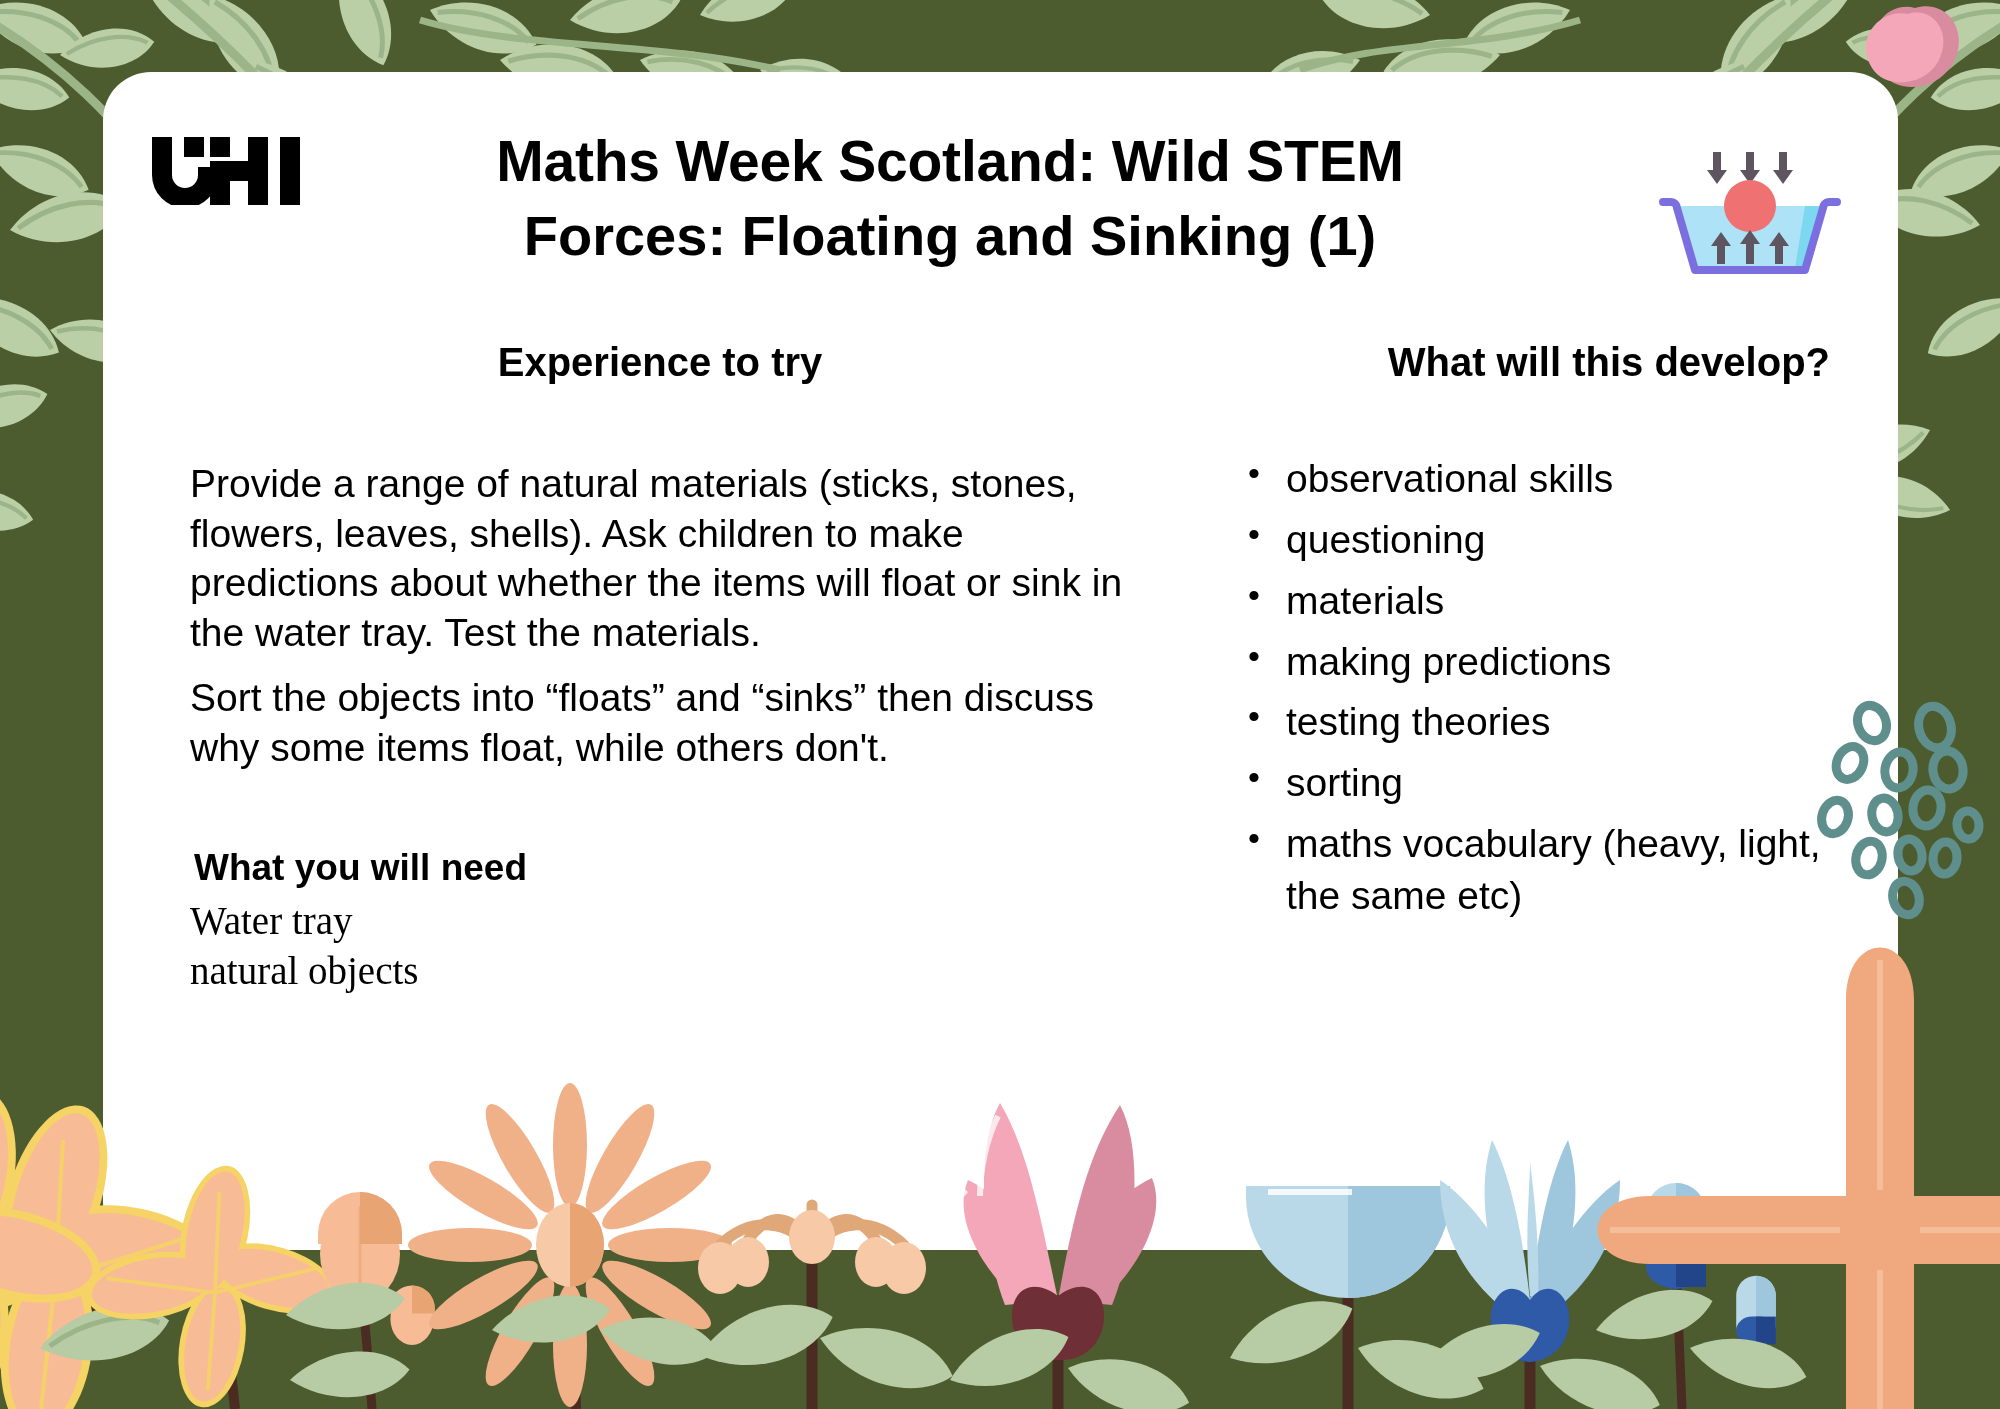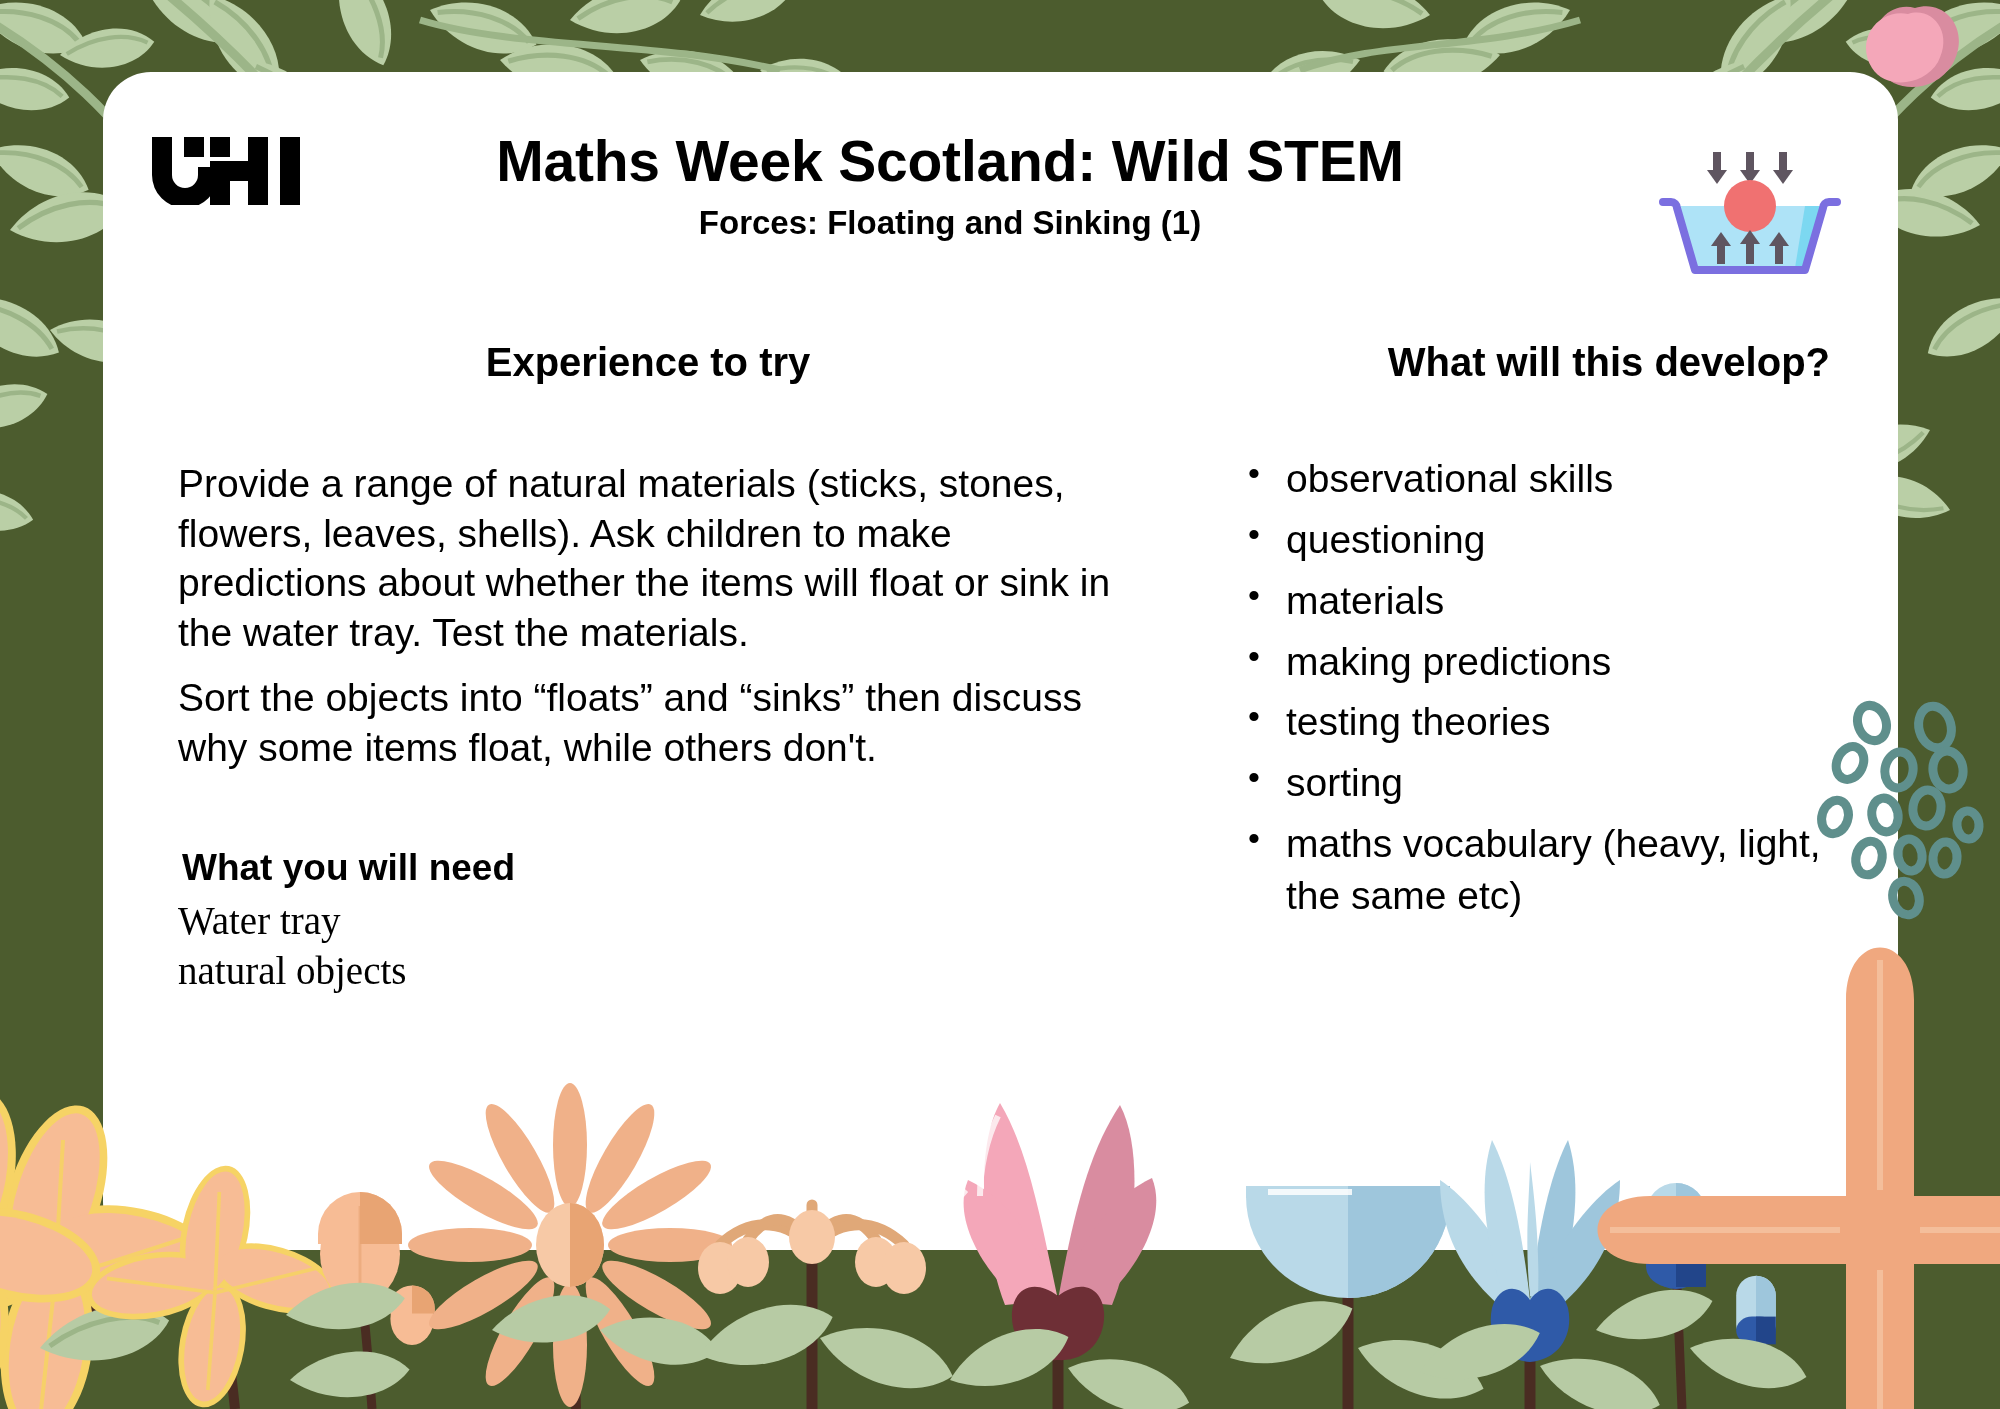--- a/index.html
+++ b/index.html
@@ -25,26 +25,26 @@
   
   .logo{position:absolute;left:152px;top:137px;z-index:12;}
   .title-block{position:absolute;left:300px;top:130px;width:1300px;text-align:center;z-index:12;}
   .title{
     font-family:"Liberation Sans Narrow","Liberation Sans",sans-serif;
     font-weight:700;font-size:57px;color:#000;letter-spacing:-0.2px;
     white-space:nowrap;line-height:1.12;
   }
   .subtitle{
     font-family:"Liberation Sans Narrow","Liberation Sans",sans-serif;
-    font-weight:700;font-size:33px;color:#000;margin-top:10px;line-height:1.15;
+    font-weight:700;font-size:56px;color:#000;margin-top:10px;line-height:1.15;
   }
   .tray-icon{position:absolute;left:1655px;top:150px;z-index:12;}
 
   
-  .col-left{position:absolute;left:178px;top:340px;width:940px;z-index:12;}
+  .col-left{position:absolute;left:190px;top:340px;width:940px;z-index:12;}
   .col-right{position:absolute;left:1230px;top:340px;width:600px;z-index:12;}
 
   .colhead{
     font-family:"Liberation Sans Narrow","Liberation Sans",sans-serif;
     font-weight:700;font-size:40px;color:#000;text-align:center;margin:0;
   }
   .col-right .colhead{text-align:right;padding-left:10px;}
 
   .body-text{
     font-family:"Liberation Sans Narrow","Liberation Sans",sans-serif;

